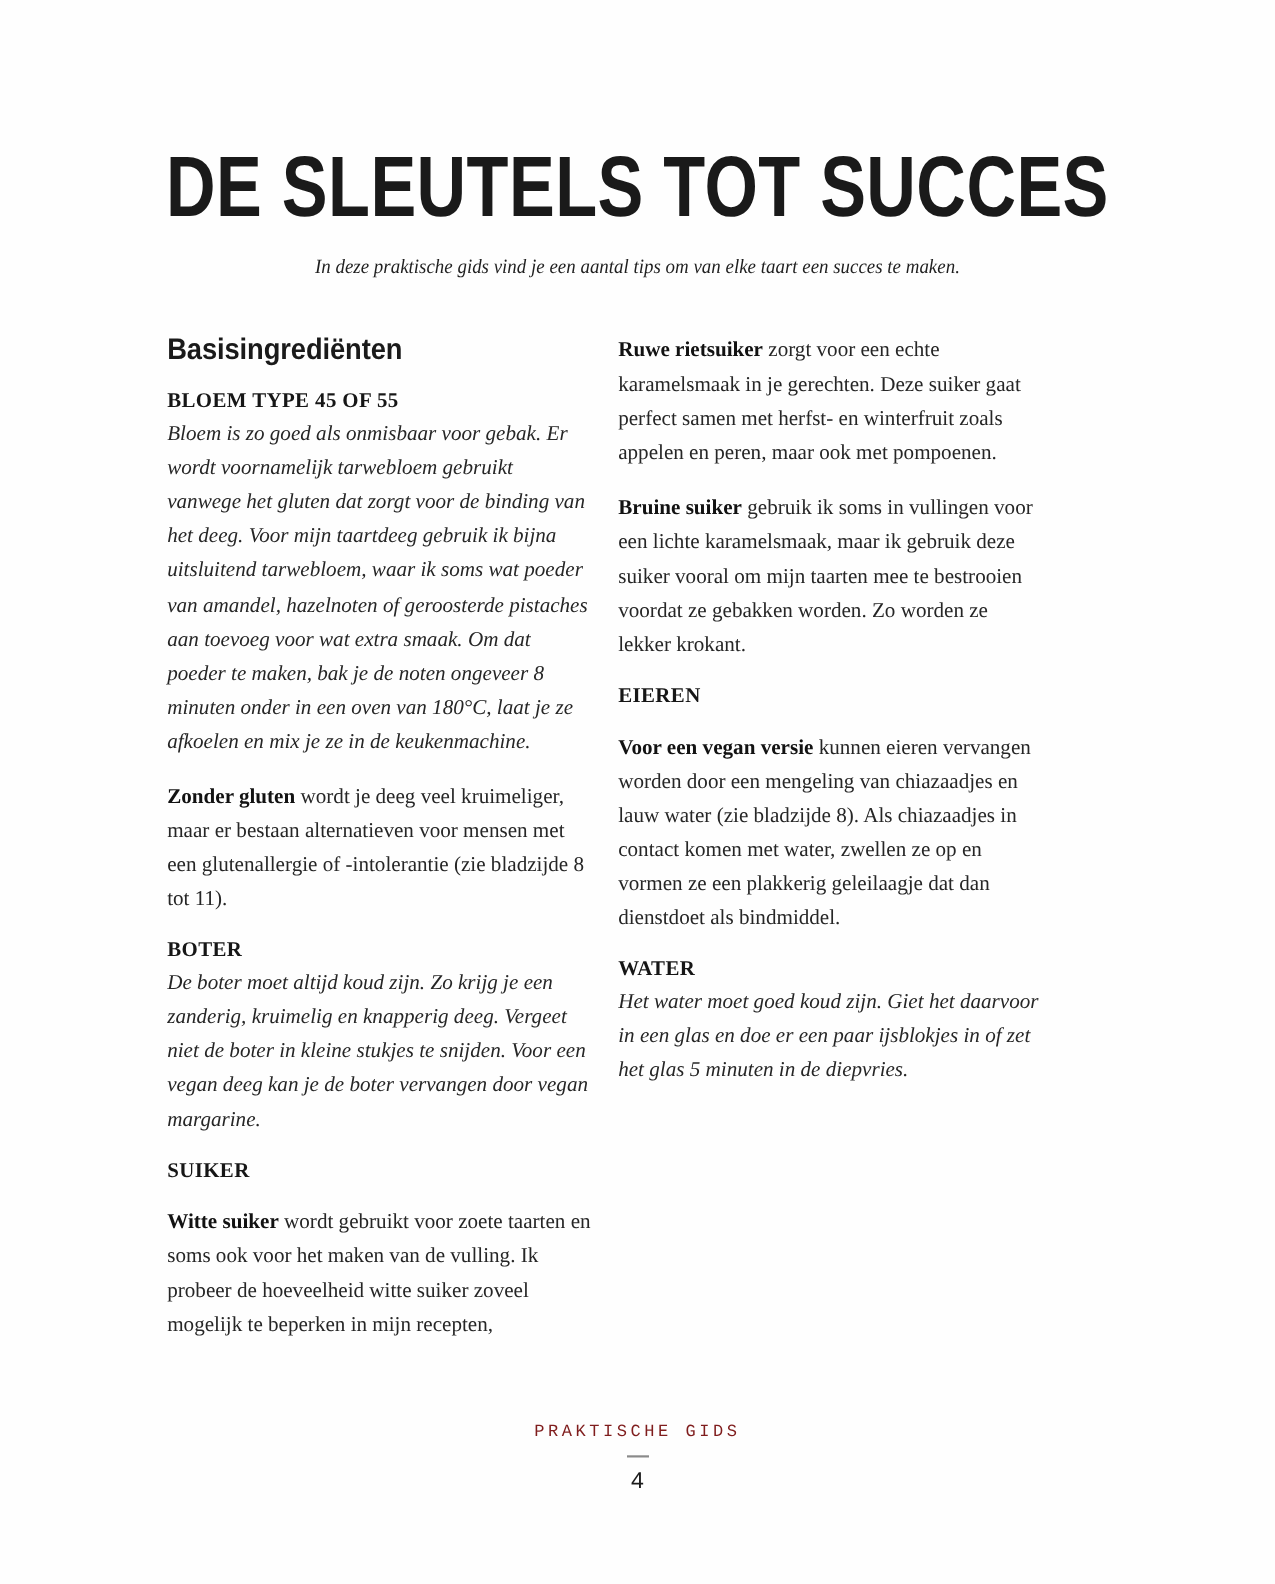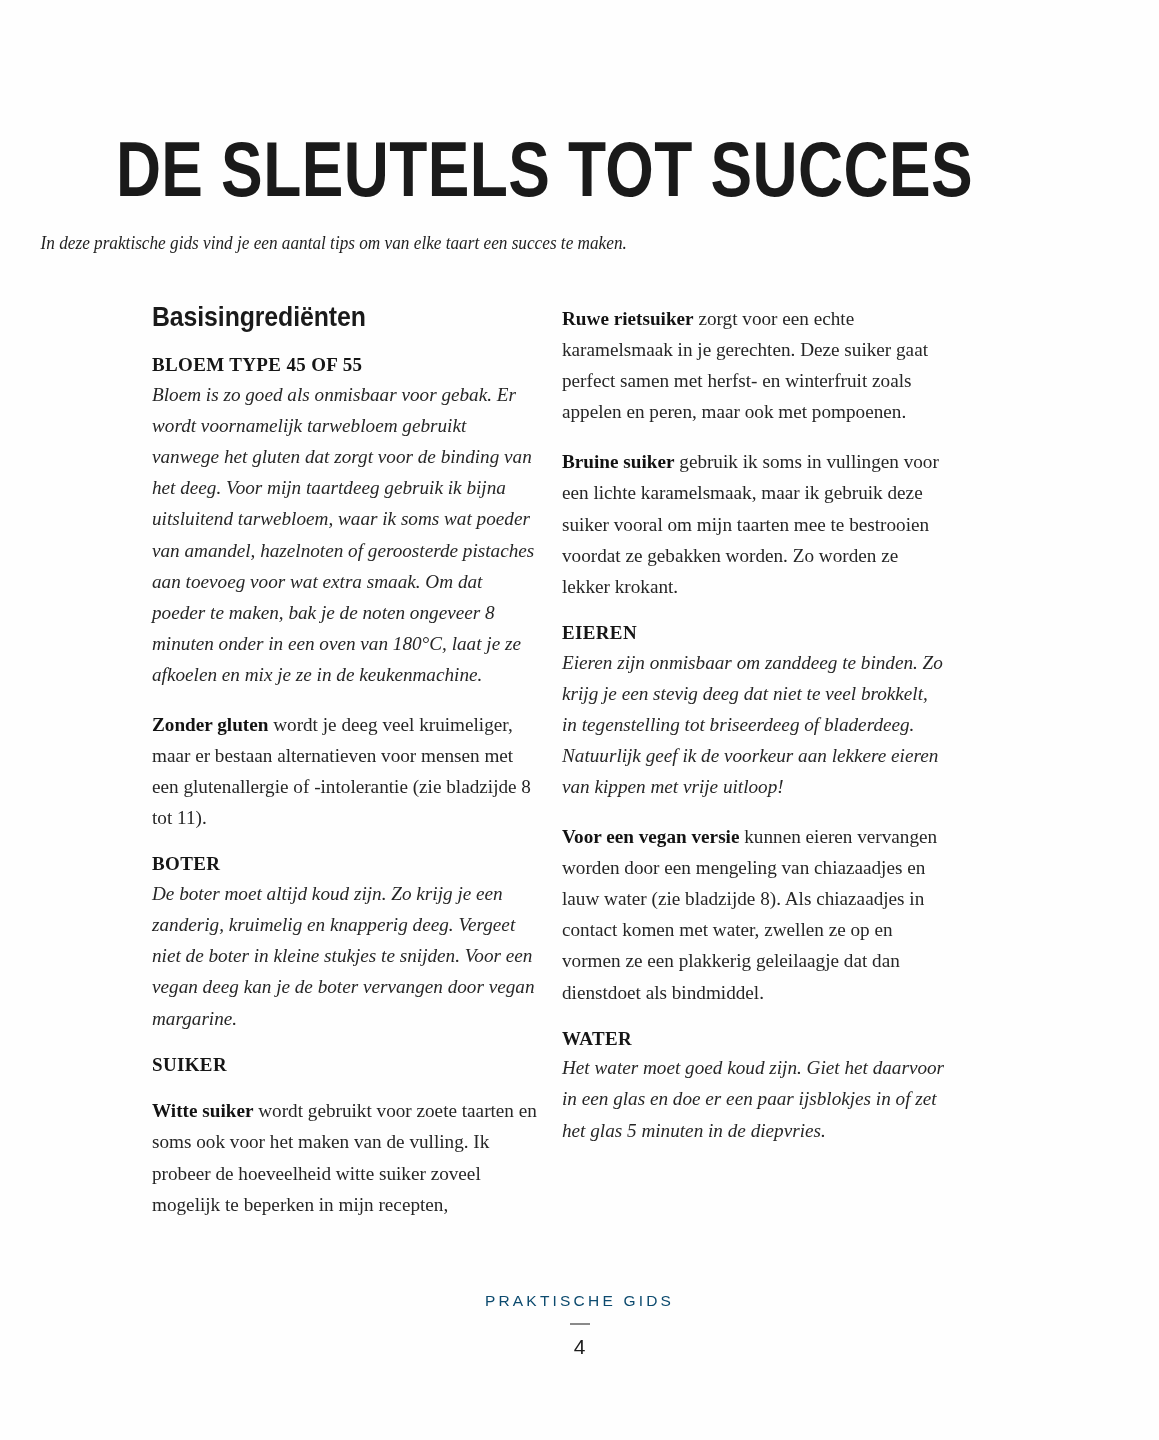--- a/index.html
+++ b/index.html
@@ -23,20 +23,21 @@
     background: #fefefe;
     padding: 0;
   }
 
   
   .masthead {
     position: absolute;
     top: 132px;
     left: 0;
     right: 0;
+    text-align: center;
   }
   .page-title {
     font-family: "Liberation Sans Narrow", "Liberation Sans", sans-serif;
     font-weight: 700;
     font-size: 78px;
     line-height: 0.95;
     letter-spacing: 0.5px;
     color: #1a1a1a;
     margin: 0;
     transform: scaleX(0.80);
@@ -122,24 +123,24 @@
 
   
   .footer {
     position: absolute;
     left: 0;
     right: 0;
     top: 1292px;
     text-align: center;
   }
   .footer-label {
-    font-family: Liberation Sans, sans-serif;
+    font-family: Liberation Mono, monospace;
     font-size: 15.5px;
     letter-spacing: 3.2px;
-    color: #0c4a6e;
+    color: #7f1d1d;
     text-transform: uppercase;
     margin: 0;
   }
   .footer-rule {
     width: 20px;
     height: 2px;
     background: #8a8a8a;
     margin: 13px auto 10px auto;
     border: 0;
   }
@@ -189,21 +190,20 @@
 
     <div class="column">
 
 
       <p class="body-par"><b>Ruwe rietsuiker</b><span> zorgt voor een echte karamelsmaak in je gerechten. Deze suiker gaat perfect samen met herfst- en winterfruit zoals appelen en peren, maar ook met pompoenen.</span></p>
 
       <p class="body-par"><b>Bruine suiker</b><span> gebruik ik soms in vullingen voor een lichte karamelsmaak, maar ik gebruik deze suiker vooral om mijn taarten mee te bestrooien voordat ze gebakken worden. Zo worden ze lekker krokant.</span></p>
 
       <div class="heading-block">
         <h3 class="sub-heading">EIEREN</h3>
-        <p class="body-par after-head">Eieren zijn onmisbaar om zanddeeg te binden. Zo krijg je een stevig deeg dat niet te veel brokkelt, in tegenstelling tot briseerdeeg of bladerdeeg. Natuurlijk geef ik de voorkeur aan lekkere eieren van kippen met vrije uitloop!</p>
       </div>
 
       <p class="body-par"><b>Voor een vegan versie</b><span> kunnen eieren vervangen worden door een mengeling van chiazaadjes en lauw water (zie bladzijde 8). Als chiazaadjes in contact komen met water, zwellen ze op en vormen ze een plakkerig geleilaagje dat dan dienstdoet als bindmiddel.</span></p>
 
       <div class="heading-block">
         <h3 class="sub-heading">WATER</h3>
         <p class="body-par after-head">Het water moet goed koud zijn. Giet het daarvoor in een glas en doe er een paar ijsblokjes in of zet het glas 5 minuten in de diepvries.</p>
       </div>
 
     </div>

